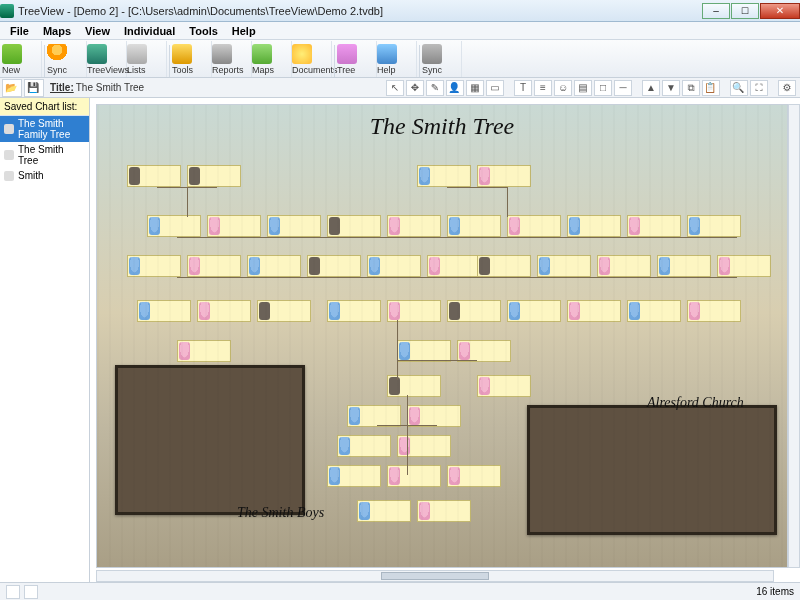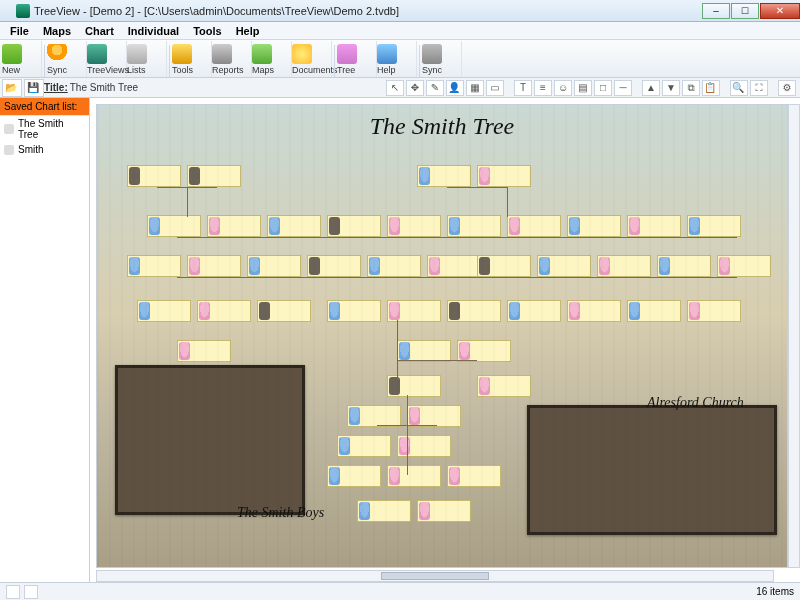--- a/index.html
+++ b/index.html
@@ -3,21 +3,21 @@
 <meta charset="utf-8">
 <style>
   * { box-sizing: border-box; margin: 0; padding: 0; font-family: "Segoe UI", Tahoma, sans-serif; }
   html, body { width: 800px; height: 600px; overflow: hidden; background: #fff; }
 
   
   .titlebar {
     height: 22px; display: flex; align-items: center;
     background: linear-gradient(#eaf3fb, #d7e6f4);
     border-bottom: 1px solid #9fb9d0; font-size: 11px; color: #222;
-    padding-left: 16px;
+    padding-left: 0;
     justify-content: space-between;
   }
   .titlebar .app-icon { width: 14px; height: 14px; margin-right: 4px;
     background: linear-gradient(#3a8, #064); border-radius: 2px; }
   .titlebar .spacer { flex: 1; }
   .winbtn { width: 28px; height: 16px; margin-left: 1px; border: 1px solid #6a7;
     display: flex; align-items: center; justify-content: center; font-size: 10px;
     background: linear-gradient(#f6fbff,#dbe9f5); cursor: default; }
   .winbtn.close { background: linear-gradient(#e98,#c43a22); border-color:#9a2a16; color:#fff; width:40px;}
   .winbtn.min::after{content:"–";}
@@ -47,32 +47,32 @@
   .tbtn .ico.print{background:linear-gradient(#e9e,#c7c);}
   .tbtn .ico.help{background:linear-gradient(#8cf,#48c);}
   .tbtn .ico.sync{background:linear-gradient(#bbb,#888);}
   .tsep{width:1px;height:32px;background:#cfd8e2;margin:0 2px;}
 
   
   .secbar{ height:20px; display:flex; align-items:center; background:#f0f3f7;
     border-bottom:1px solid #c7d0da; font-size:10px; }
   .secbar .smallbtn{width:20px;height:18px;display:flex;align-items:center;justify-content:center;
     border:1px solid #cbd4de; background:#fff; margin-left:2px; cursor:default;}
-  .secbar .title-label{font-weight:bold;color:#333;text-decoration:underline;}
+  .secbar .title-label{margin-left:6px;font-weight:bold;color:#333;text-decoration:underline;}
   .secbar .title-val{margin-left:2px;color:#333;}
   .secbar .spacer{flex:1;}
   .chart-tools{display:flex; gap:2px; padding-right:4px;}
   .ctool{width:18px;height:16px;border:1px solid #cbd4de;background:#fff;
     display:flex;align-items:center;justify-content:center;font-size:10px;color:#555;cursor:default;}
   .ctool-sep{width:6px;}
 
   
   .body{display:flex; height:calc(600px - 22px - 18px - 38px - 20px - 18px);}
   .sidebar{width:90px; background:#fff; border-right:1px solid #c7d0da; font-size:10px;}
-  .sidebar .sb-head{padding:3px 4px; background:#f97316; border-bottom:1px solid #dde4ec;}
+  .sidebar .sb-head{padding:3px 4px; background:#fef9c3; border-bottom:1px solid #dde4ec;}
   .sidebar ul{list-style:none;}
   .sidebar li{display:flex;align-items:center;gap:4px;padding:2px 4px;cursor:default;}
   .sidebar li .pico{width:10px;height:10px;background:#ddd;border-radius:2px;flex-shrink:0;}
   .sidebar li.sel{background:#2f7fd1;color:#fff;}
 
   .canvas-wrap{flex:1; position:relative; background:#fff; overflow:hidden;}
   .canvas{position:absolute; inset:6px 12px 14px 6px; border:1px solid #c7d0da;
     background:linear-gradient(180deg,#c9d9d4 0%, #d8ceb0 45%, #bfb7a0 70%, #a99f86 100%);}
   .canvas::after{content:"";position:absolute;inset:0;
     background:repeating-linear-gradient(90deg, rgba(0,0,0,0.02) 0 2px, transparent 2px 12px);}
@@ -113,21 +113,21 @@
   <span>TreeView - [Demo 2] - [C:\Users\admin\Documents\TreeView\Demo 2.tvdb]</span>
   <div class="spacer"></div>
   <div class="winbtn min"></div>
   <div class="winbtn max"></div>
   <div class="winbtn close"></div>
 </div>
 
 <div class="menubar" id="menubar">
     <span>File</span>
     <span>Maps</span>
-    <span>Chart</span>
+    <span>View</span>
     <span>Individual</span>
     <span>Tools</span>
     <span>Help</span>
   </div>
 
 <div class="maintoolbar" id="maintoolbar">
     <div class="tbtn">
       <div class="ico new"></div>
       <span>New</span>
     </div>
@@ -207,20 +207,24 @@
       <div class="ctool">⛶</div>
       <div class="ctool-sep"></div>
       <div class="ctool">⚙</div>
     </div>
 </div>
 
 <div class="body">
   <div class="sidebar">
     <div class="sb-head">Saved Chart list:</div>
     <ul id="sb-list">
+        <li class="sel">
+          <div class="pico"></div>
+          <span>The Smith Family Tree</span>
+        </li>
         <li>
           <div class="pico"></div>
           <span>The Smith Tree</span>
         </li>
         <li>
           <div class="pico"></div>
           <span>Smith</span>
         </li>
       </ul>
   </div>

